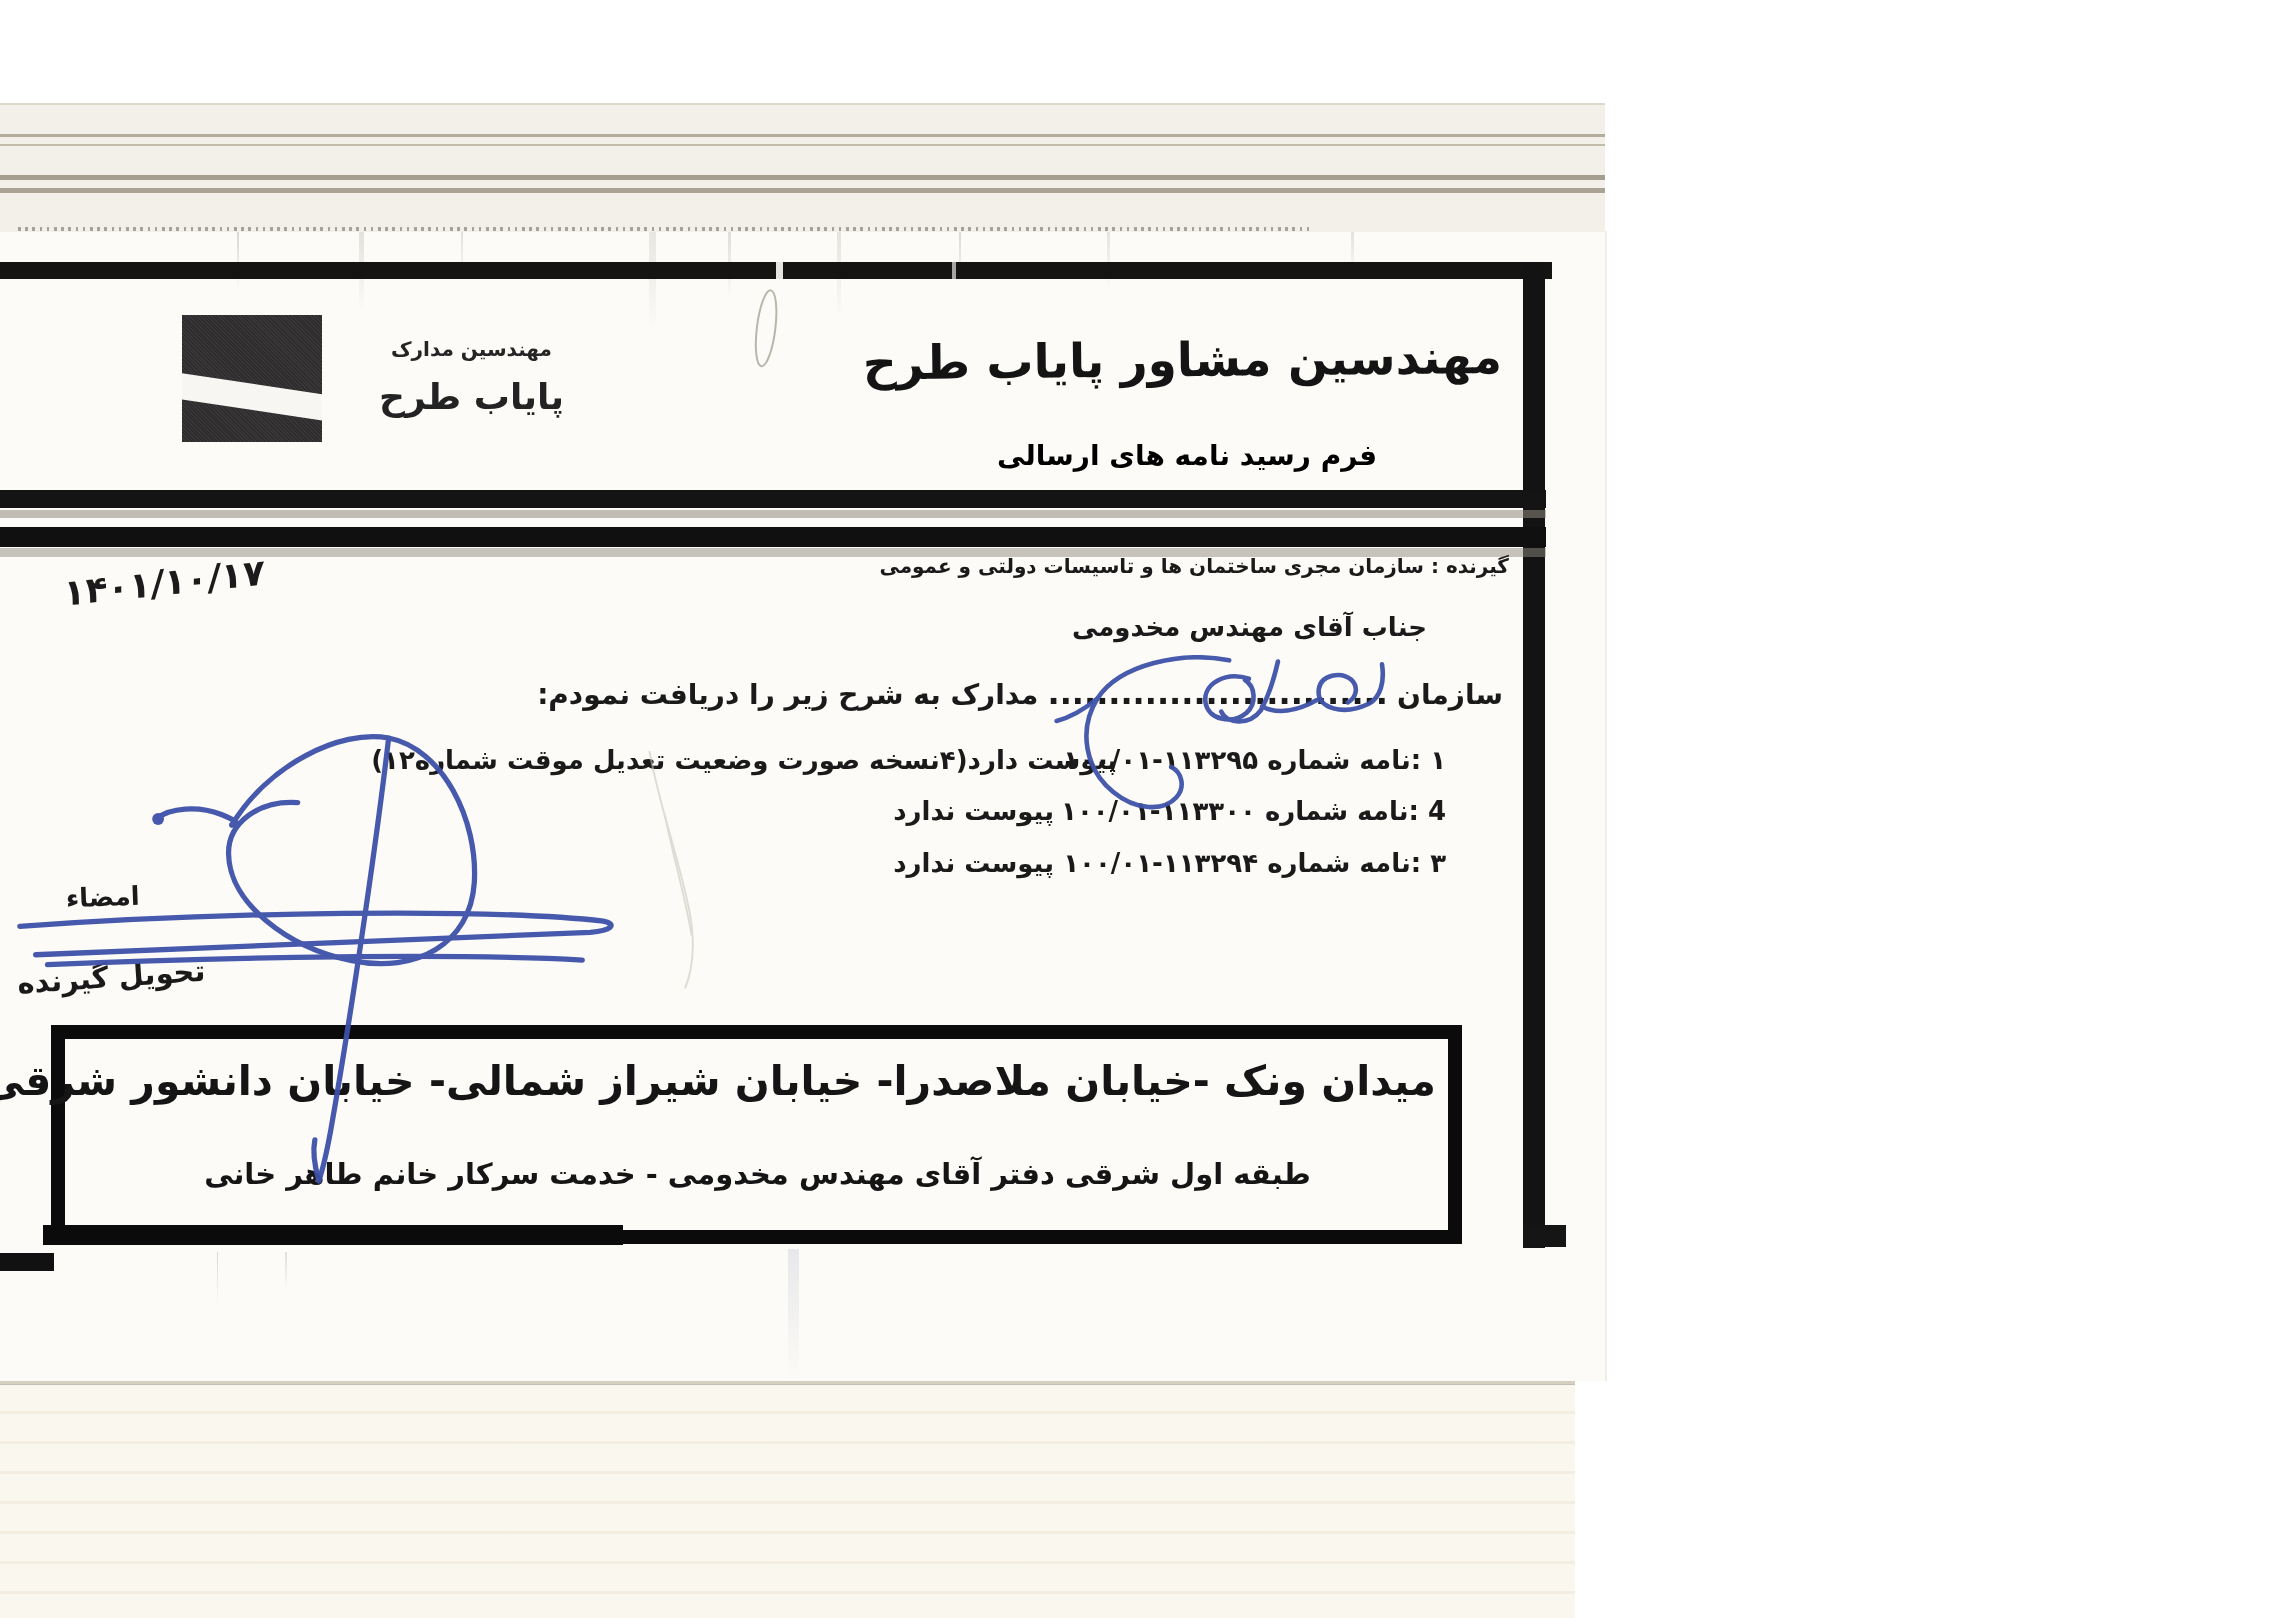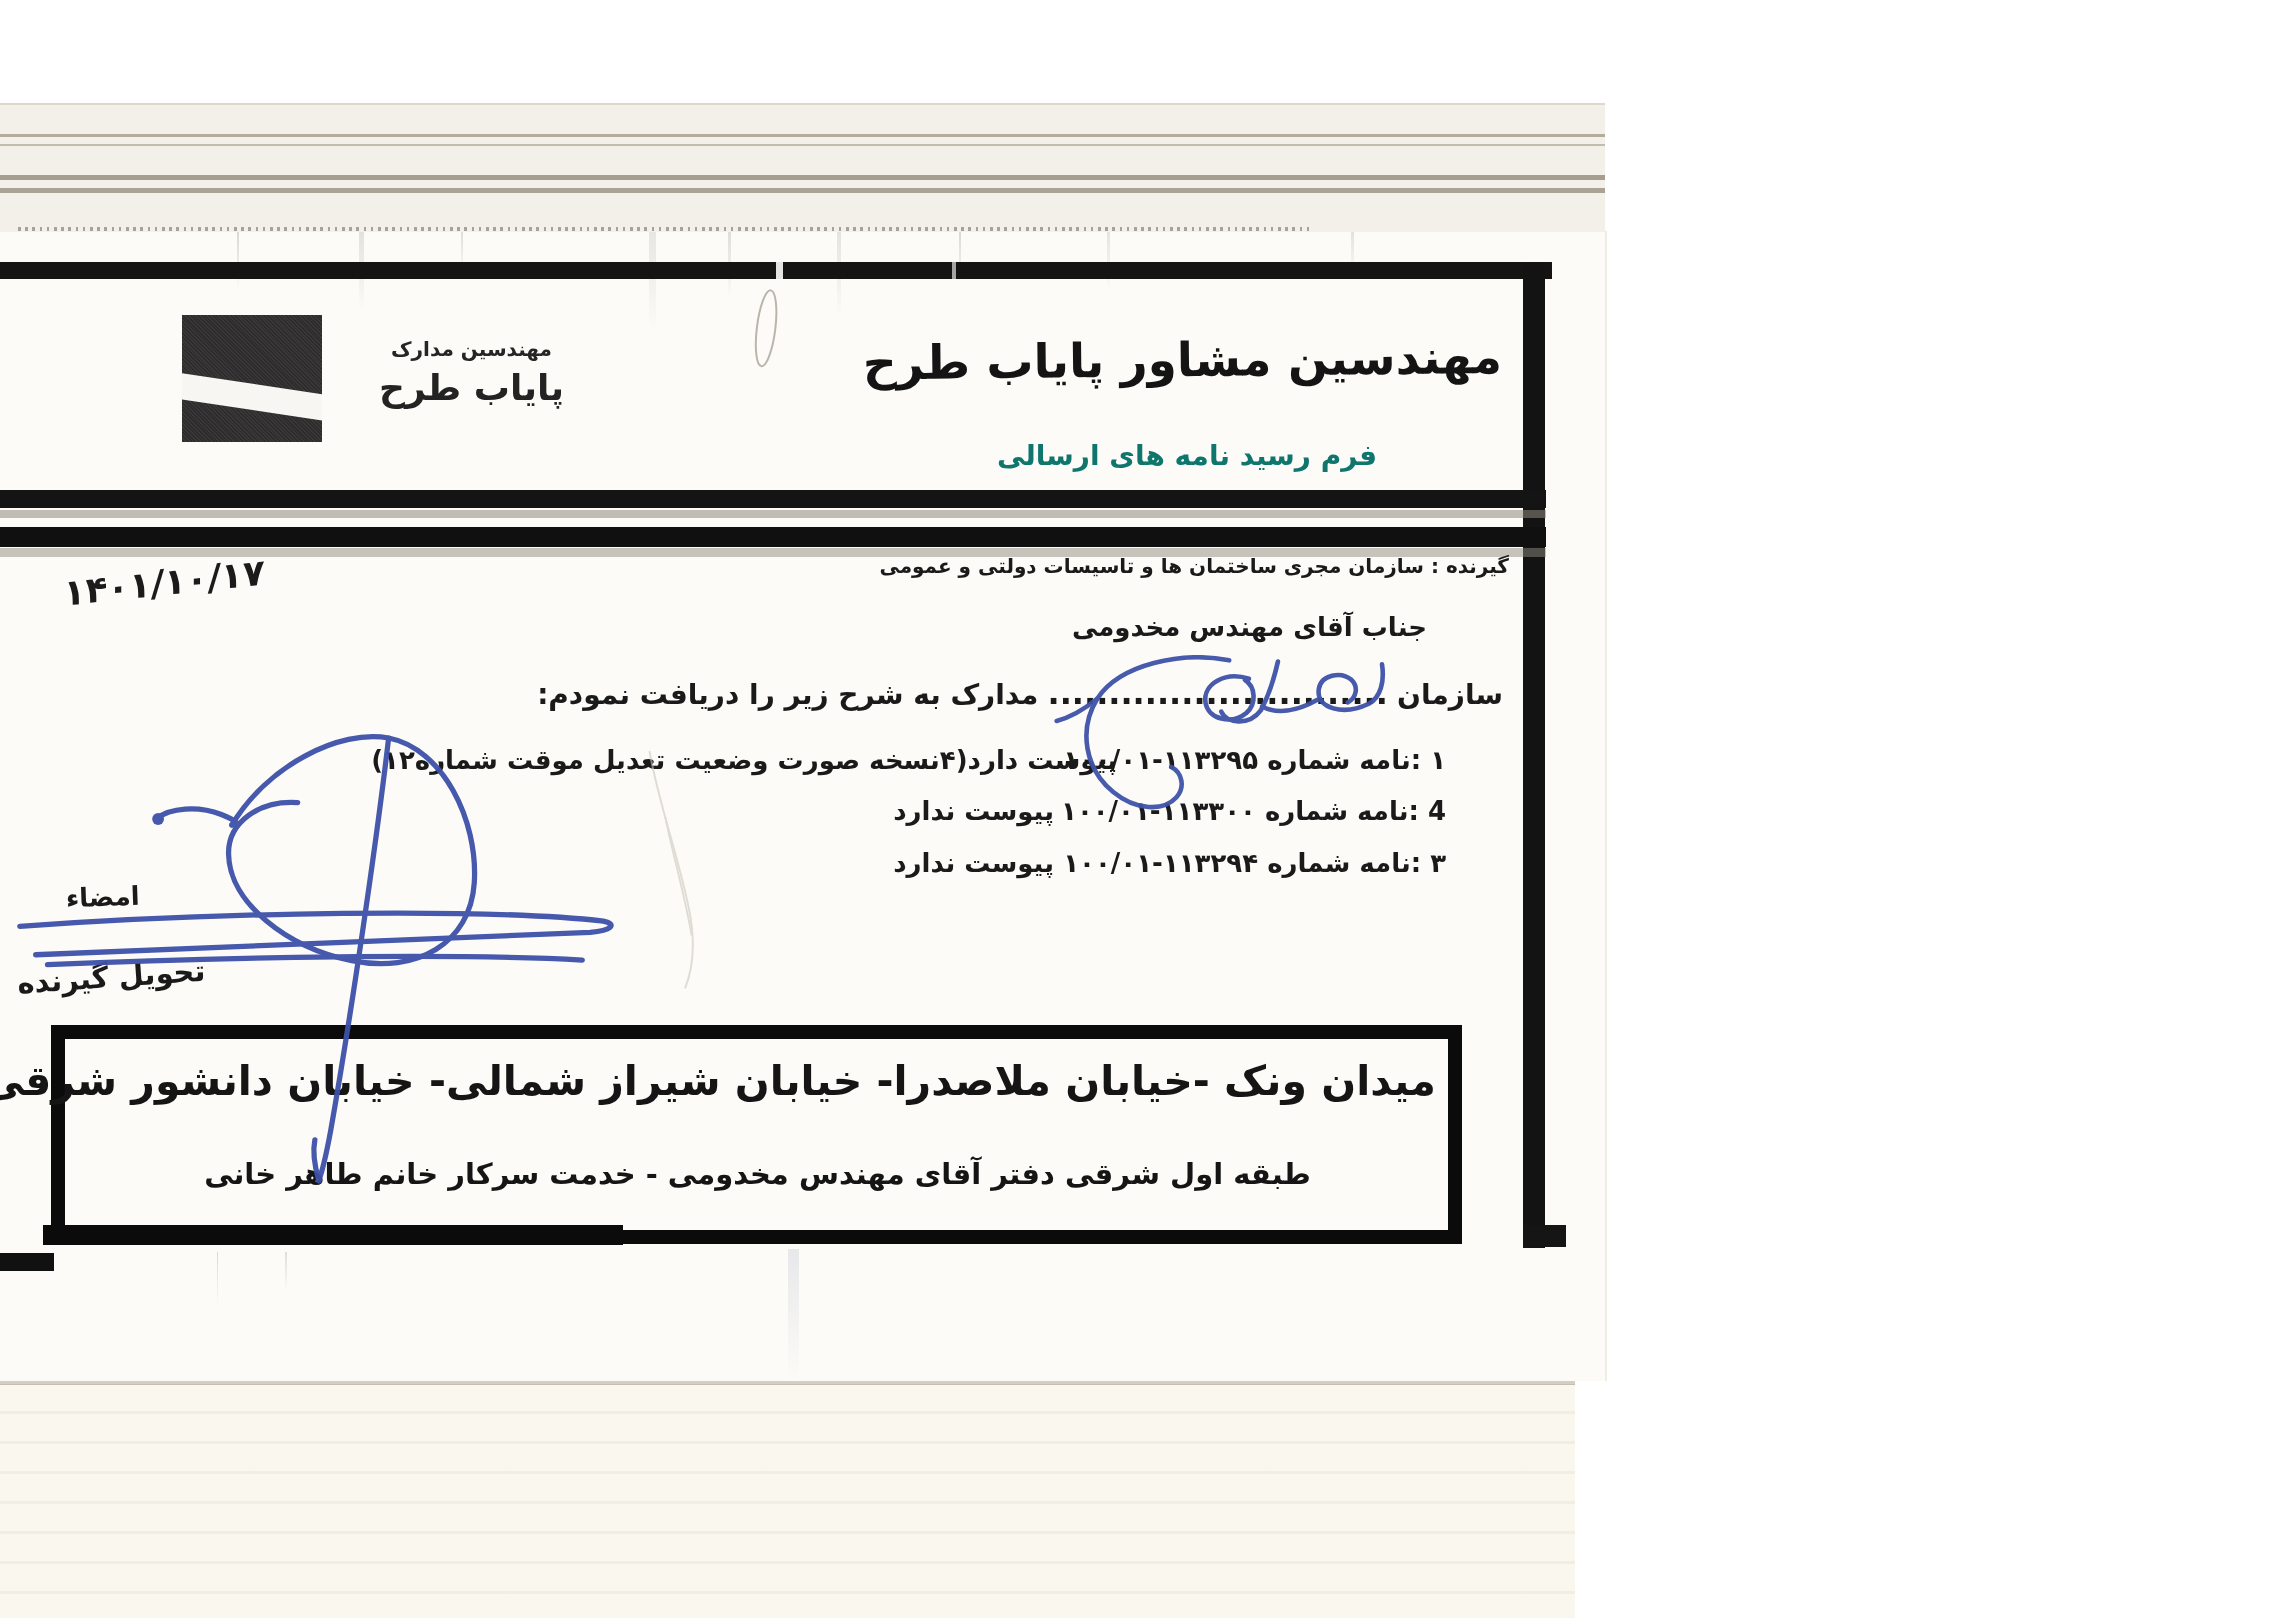--- a/index.html
+++ b/index.html
@@ -37,24 +37,24 @@
   .divider1-sh{left:0;top:510px;width:1546px;height:8px;background:#8f8b80;opacity:.55;}
   .divider2{left:0;top:527px;width:1546px;height:20px;background:#101010;}
   .divider2-sh{left:0;top:548px;width:1546px;height:9.2px;background:#8f8b80;opacity:.5;}
   
   .logo-mark{left:182px;top:315px;width:140px;height:127px;background:#2d2b2c;overflow:hidden;}
   .logo-mark:after{content:"";position:absolute;inset:0;
     background:repeating-linear-gradient(45deg,rgba(255,255,255,.06) 0 1.3px,transparent 1.3px 2.6px);}
   .logo-stripe{position:absolute;left:-12px;top:69px;width:166px;height:26px;background:#f7f6f2;transform:rotate(8.5deg);}
   .logo-words{left:333px;top:337px;width:277px;text-align:center;}
   .logo-small{display:block;font-size:20px;font-weight:bold;color:#262525;direction:rtl;}
-  .logo-large{display:block;font-size:36px;font-weight:bold;color:#242323;direction:rtl;margin-top:6px;letter-spacing:0.7px;}
+  .logo-large{display:block;font-size:36px;font-weight:bold;color:#242323;direction:rtl;margin-top:15px;letter-spacing:0.7px;}
   
   .form-title{left:896px;top:333px;width:606px;text-align:center;font-size:47px;letter-spacing:0.7px;color:#141414;transform:rotate(-.6deg);}
-  .form-subtitle{left:1028px;top:440px;width:349px;text-align:center;font-size:28px;color:#0f766e;}
+  .form-subtitle{left:1028px;top:440px;width:349px;text-align:center;font-size:28px;color:#000000;}
   
   .date{left:63px;top:562px;font-size:36px;color:#1b1b1b;transform:rotate(-6deg) skewX(-6deg);}
   .recipient{left:547px;top:555px;width:962px;text-align:right;font-size:20px;}
   .attention{left:791px;top:613px;width:636px;text-align:right;font-size:26px;}
   .statement{left:534px;top:675px;width:969px;text-align:right;font-size:28px;}
   .statement .dots{font-size:32px;font-weight:900;letter-spacing:8px;margin:0 9.2px;}
   .item-text{left:919px;width:527px;font-size:26px;}
   .item-note{width:596px;text-align:right;font-size:26px;}
   .sig-label{left:66px;top:883px;font-size:26px;transform:rotate(-2deg);}
   .recv-label{left:16.5px;top:961px;font-size:29px;transform:rotate(-4deg);letter-spacing:1.3px;}

